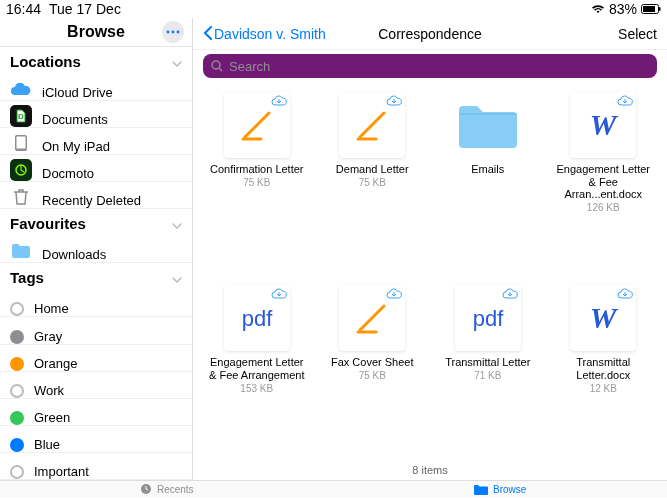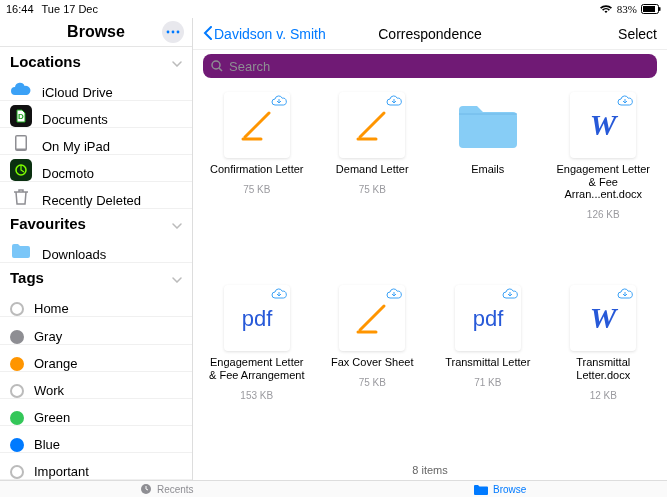--- a/index.html
+++ b/index.html
@@ -1,19 +1,19 @@
 <!DOCTYPE html>
 <html><head>
 <meta charset="utf-8">
 <style>
   * { box-sizing: border-box; margin: 0; padding: 0; }
   body { font-family: -apple-system, "Helvetica Neue", Arial, sans-serif; font-size: 13px; color: #000; background: #fff; width: 667px; height: 500px; overflow: hidden; }
-  .status-bar { height: 18px; display: flex; justify-content: space-between; align-items: center; padding: 0 6px; font-size: 11px; font-weight: 500; gap: 48px; }
+  .status-bar { height: 18px; display: flex; justify-content: space-between; align-items: center; padding: 0 6px; font-size: 14px; font-weight: 500; gap: 48px; }
   .status-left { display: flex; gap: 8px; }
-  .status-right { display: flex; gap: 4px; align-items: center; font-family: Liberation Serif, serif; }
+  .status-right { display: flex; gap: 4px; align-items: center; }
   .wifi-icon, .battery-icon { display: inline-flex; }
   .app { display: flex; height: 462px; }
   .sidebar { width: 193px; border-right: 1px solid #ddd; display: flex; flex-direction: column; background: #fff; }
   .sb-header { display: flex; align-items: center; height: 32px; padding: 0 10px; border-bottom: 1px solid #e5e5e5; position: relative; }
   .sb-title { font-size: 16px; font-weight: 600; flex: 1; text-align: center; }
   .more-btn { position: absolute; right: 8px; width: 22px; height: 22px; border-radius: 50%; background: #e8e8ed; display: flex; align-items: center; justify-content: center; }
   .sb-sec-head { display: flex; align-items: center; justify-content: space-between; padding: 6px 10px 4px 10px; font-weight: 700; font-size: 15px; }
   .chev { color: #bbb; }
   .sb-row { display: flex; align-items: flex-end; gap: 10px; height: 30px; padding: 0 10px; border-bottom: 1px solid #f0f0f0; }
   .sb-row .icon { width: 22px; height: 22px; display: flex; align-items: center; justify-content: center; border-radius: 5px; }
@@ -24,21 +24,21 @@
   .back-btn { color: #007aff; display: flex; align-items: flex-start; font-size: 14px; gap: 2px; }
   .m-title { position: absolute; left: 50%; transform: translateX(-50%); font-size: 14px; font-weight: 500; }
   .select-btn { margin-left: auto; color: #000000; font-size: 14px; }
   .search-wrap { padding: 4px 10px 8px; }
   .search { background: #701a75; border-radius: 8px; height: 24px; display: flex; align-items: center; padding: 0 8px; gap: 6px; color: #8e8e93; }
   .grid { flex: 1; overflow: auto; padding: 6px 16px 0 16px; display: grid; grid-template-columns: repeat(4, 1fr); column-gap: 20px; row-gap: 6px; }
   .item { display: flex; flex-direction: column; align-items: center; text-align: center; }
   .thumb { width: 66px; height: 66px; border-radius: 4px; position: relative; display: flex; align-items: center; justify-content: center; background: #fff; box-shadow: 0 1px 3px rgba(0,0,0,0.12); }
   .cloud { position: absolute; top: 3px; right: 3px; }
   .fname { font-size: 11px; margin-top: 5px; line-height: 1.15; max-width: 100px; }
-  .fmeta { font-size: 10px; color: #9a9a9f; margin-top: 8px; }
+  .fmeta { font-size: 10px; color: #9a9a9f; margin-top: 1px; }
   .footer-count { text-align: center; font-size: 11px; color: #666; padding: 4px 0; }
   .tabbar { height: 17px; display: flex; border-top: 1px solid #ddd; background: #fafafa; }
   .tab { flex: 1; display: flex; align-items: center; justify-content: center; gap: 5px; font-size: 10px; color: #8e8e93; }
   .tab.active { color: #007aff; }
   .small-icon { display: inline-flex; }
 </style>
 </head>
 <body>
 
 <div class="status-bar">

